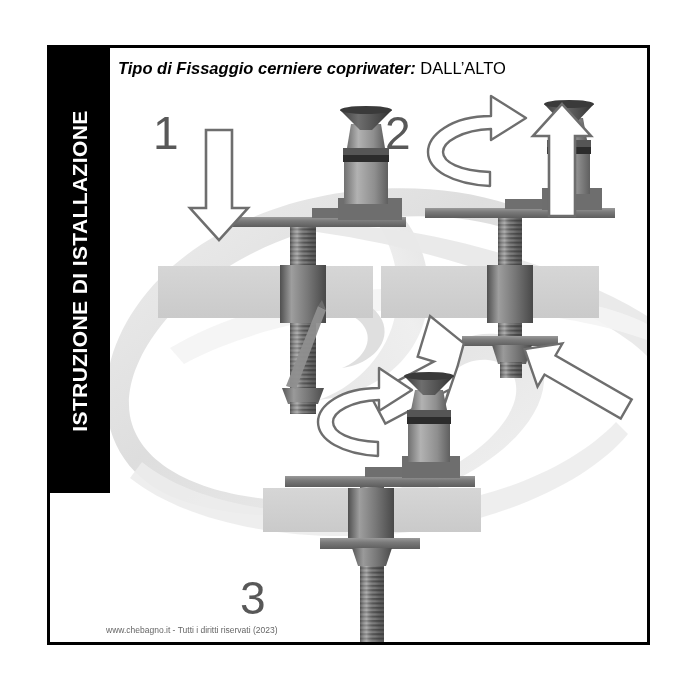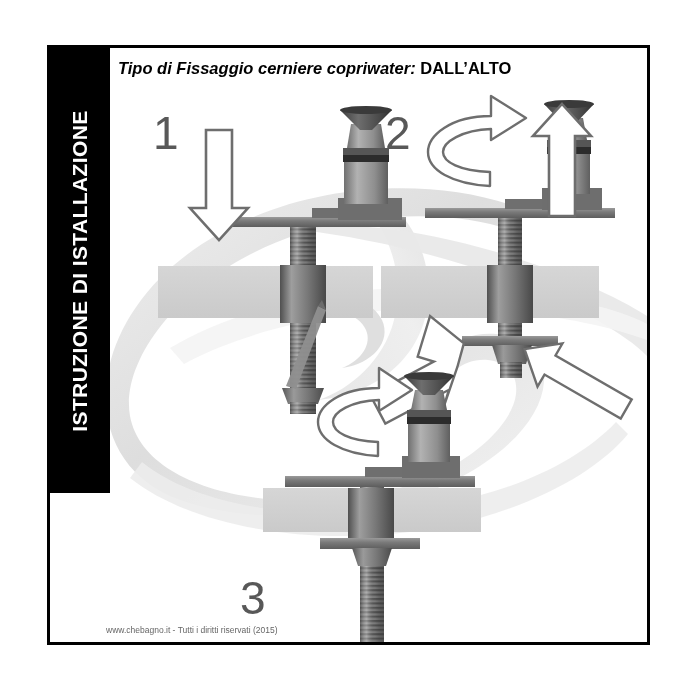--- a/index.html
+++ b/index.html
@@ -59,21 +59,21 @@
     color: #000000;
     white-space: nowrap;
     z-index: 25;
   }
   #heading .it {
     font-style: italic;
     font-weight: bold;
   }
   #heading .bold {
     font-style: normal;
-    font-weight: bold;
+    font-weight: normal;
   }
   
   #footer {
     position: absolute;
     left: 56px;
     bottom: 7px;
     font-size: 8.5px;
     color: #666666;
     white-space: nowrap;
     z-index: 25;
@@ -388,16 +388,16 @@
 
     <div id="banner">
       <div id="banner-label">ISTRUZIONE DI ISTALLAZIONE</div>
     </div>
 
     <div id="heading">
       <span class="it">Tipo di Fissaggio cerniere copriwater:</span>
       <span class="bold">DALL’ALTO</span>
     </div>
 
-    <div id="footer">www.chebagno.it - Tutti i diritti riservati (2015)</div>
+    <div id="footer">www.chebagno.it - Tutti i diritti riservati (2023)</div>
 
   </div>
 </div>
 
 </body></html>

